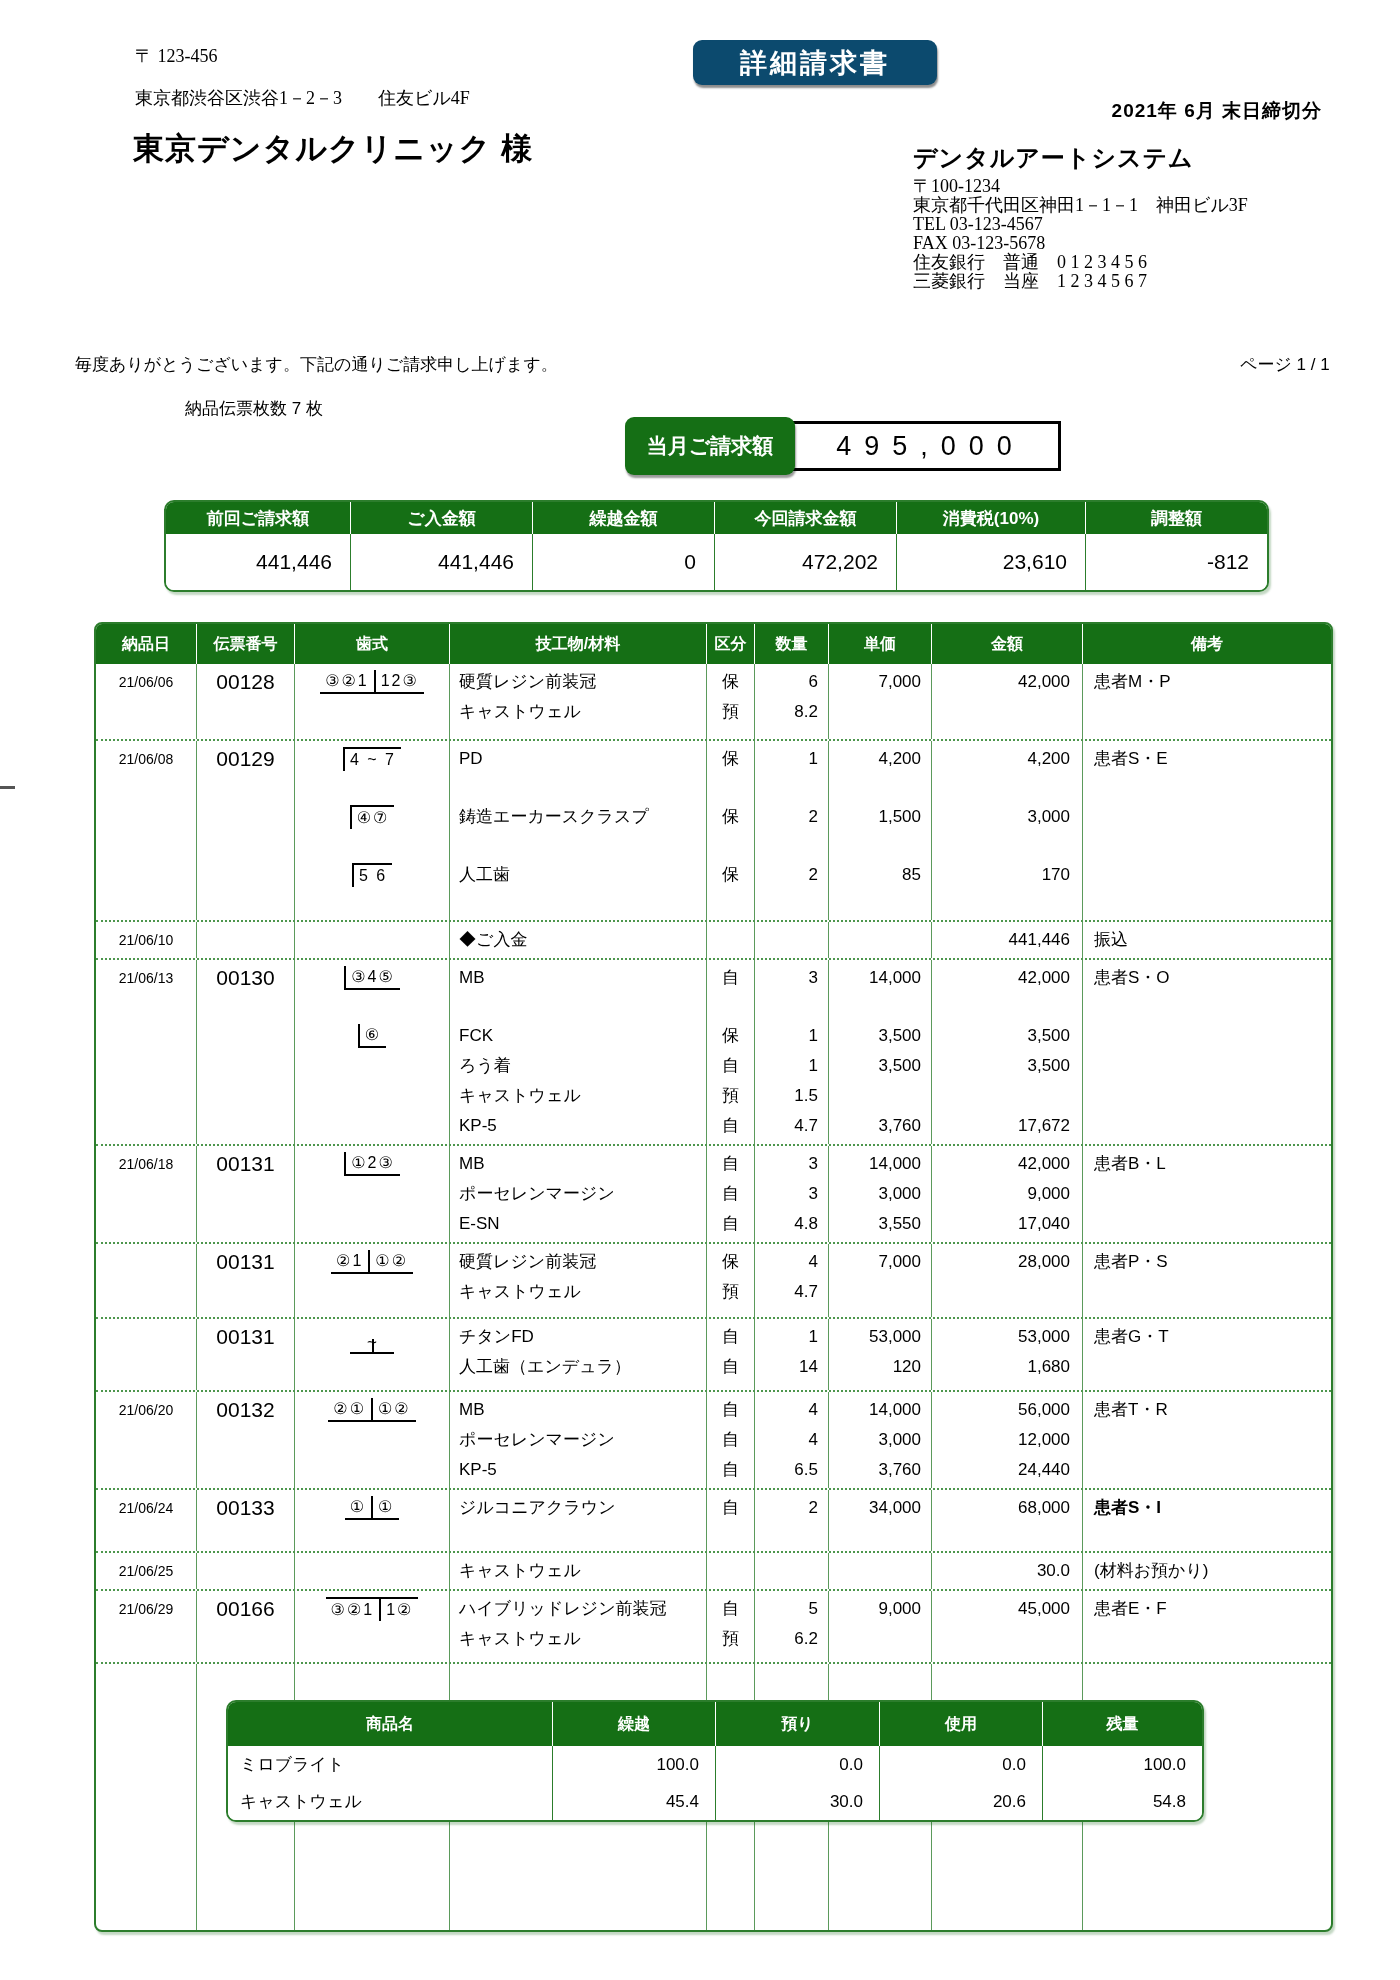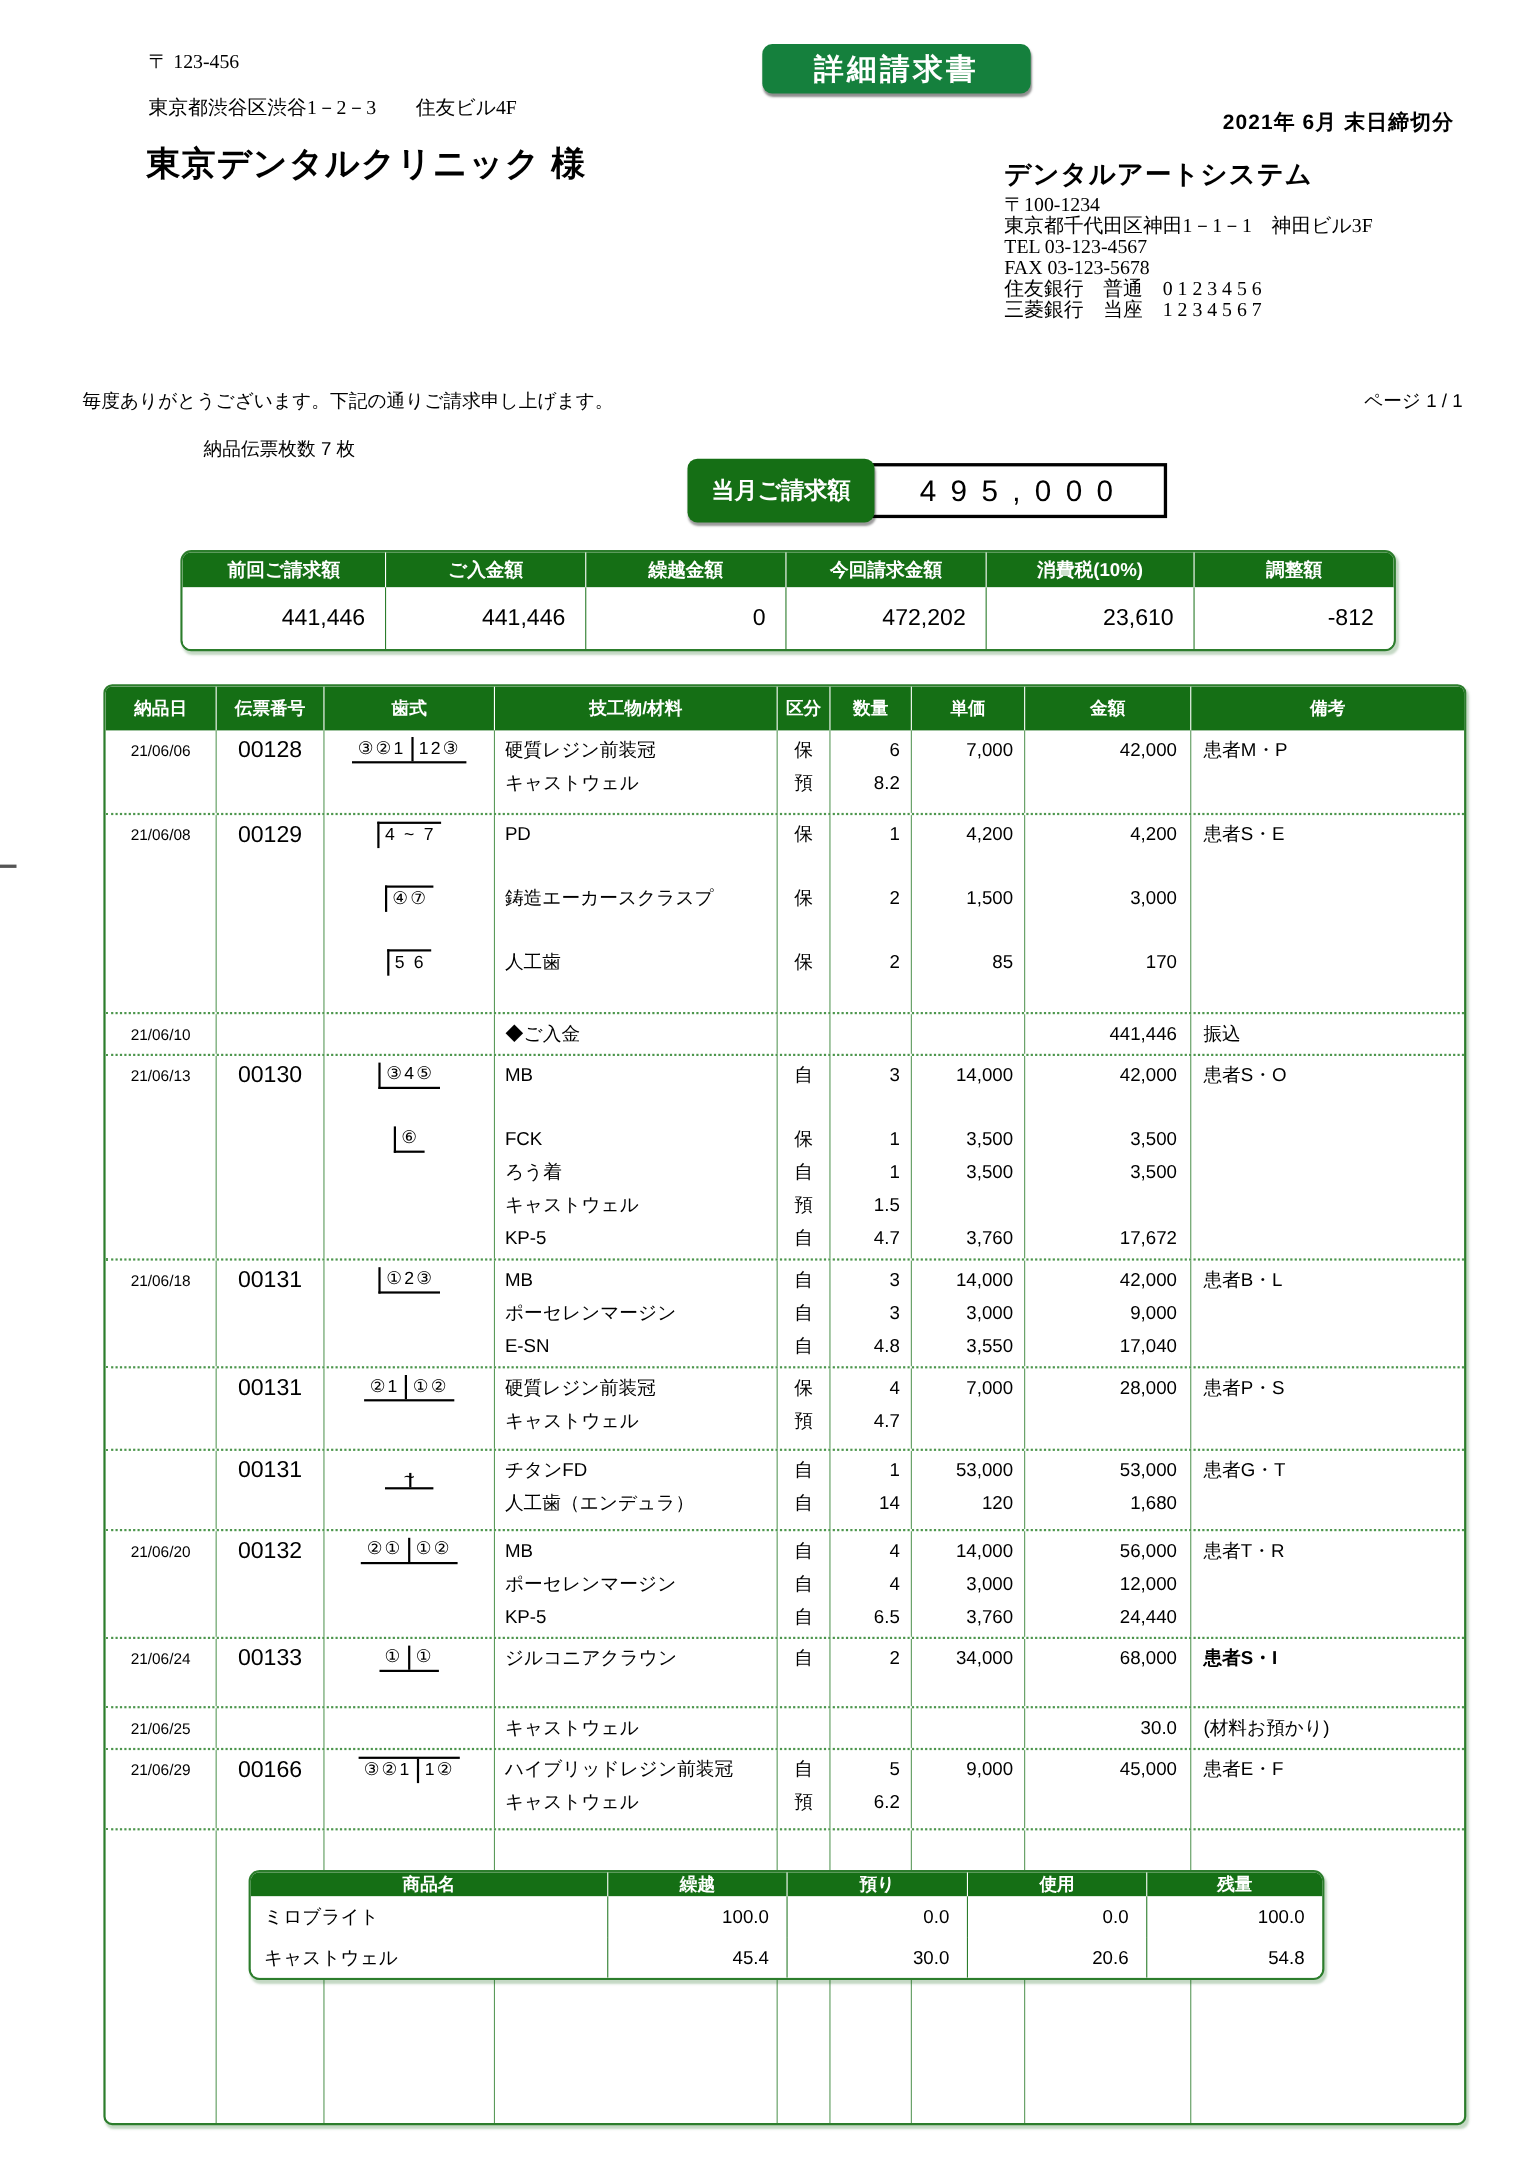--- a/index.html
+++ b/index.html
@@ -6,21 +6,21 @@
   body { background:#e8e8e8; font-family:"Liberation Sans", sans-serif; color:#000; }
   .page { position:relative; width:1400px; height:1980px; background:#fff; overflow:hidden; margin:0 auto; }
   .abs { position:absolute; }
 
   
   .client-postal  { left:135px; top:44px;  font-size:18px; font-family:"Liberation Serif", serif; }
   .client-address { left:135px; top:86px;  font-size:18px; font-family:"Liberation Serif", serif; }
   .client-name    { left:133px; top:128px; font-size:31px; font-weight:bold; letter-spacing:1px; }
 
   
-  .doc-title-box { left:693px; top:40px; width:244px; height:45px; background:#15803d; border-radius:9px;
+  .doc-title-box { left:693px; top:40px; width:244px; height:45px; background:#0c4a6e; border-radius:9px;
                    color:#fff; font-size:27px; font-weight:bold; letter-spacing:3px;
                    display:flex; align-items:center; justify-content:center;
                    box-shadow:1px 3px 2px rgba(0,0,0,0.45); }
   .period { right:78px; top:98px; font-size:19px; font-weight:bold; letter-spacing:1px; }
   .vendor-name { left:913px; top:142px; font-size:24px; font-weight:bold; letter-spacing:1px; }
   .vendor-details { left:913px; top:177px; font-size:18px; line-height:19px; font-family:"Liberation Serif", serif; }
 
   .greeting   { left:75px;  top:353px; font-size:17px; }
   .page-label { left:1240px; top:353px; font-size:17px; }
   .slip-count { left:185px; top:397px; font-size:17px; }
@@ -80,21 +80,21 @@
   .shiki.vl { border-left:2px solid #000; }
   .shiki .sl, .shiki .sr { padding:0 5px; }
   .shiki.vm .sr { border-left:2px solid #000; }
   .fd { position:relative; display:block; width:44px; height:24px; border-bottom:2px solid #000; margin-top:8px; }
   .fd::after { content:""; position:absolute; left:50%; bottom:0; height:13px; border-left:2px solid #000; }
   .fd-tilde { position:absolute; left:50%; top:-2px; transform:translateX(-50%); font-size:17px; }
 
   
   .material { left:226px; top:1700px; width:978px; border:2px solid #2c7d2c; border-radius:10px; overflow:hidden;
               background:#fff; box-shadow:2px 3px 2px rgba(20,100,20,0.25); }
-  .material-head { display:flex; height:22px; background:#156f15;text-align:right; }
+  .material-head { display:flex; height:44px; background:#156f15;text-align:right; }
   .material-head .mcell { color:#fff; font-size:16px; font-weight:bold; display:flex; align-items:center;
                           justify-content:center; border-left:1px solid #fff; }
   .material-head .mcell:first-child { border-left:none; }
   .material-row { display:flex; height:37px; background:#fff; }
   .material-row .mcell { font-size:17px; display:flex; align-items:center; justify-content:flex-end;
                          padding-right:16px; border-left:1px solid #2c7d2c; }
   .material-row .mcell:first-child { border-left:none; justify-content:flex-start; padding-left:12px; }
   .mc0{width:324px;} .mc1{width:163px;} .mc2{width:164px;} .mc3{width:163px;} .mc4{width:160px;}
 
   .regmark { left:0; top:786px; width:15px; height:3px; background:#555; }

